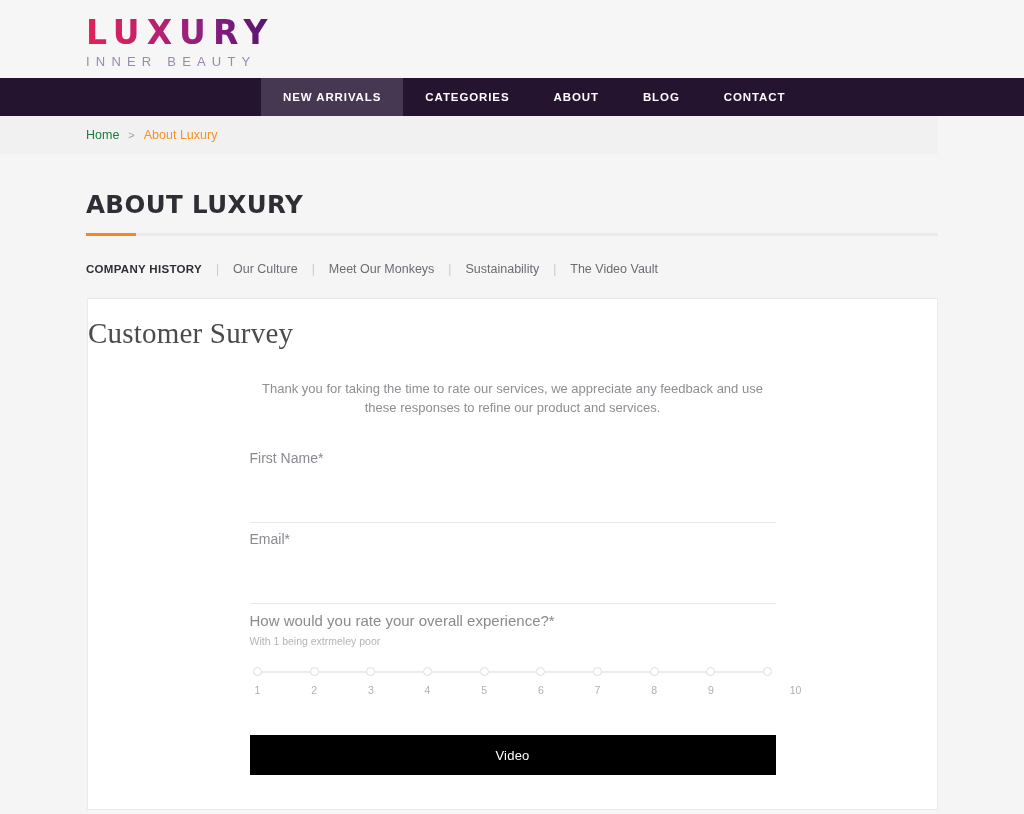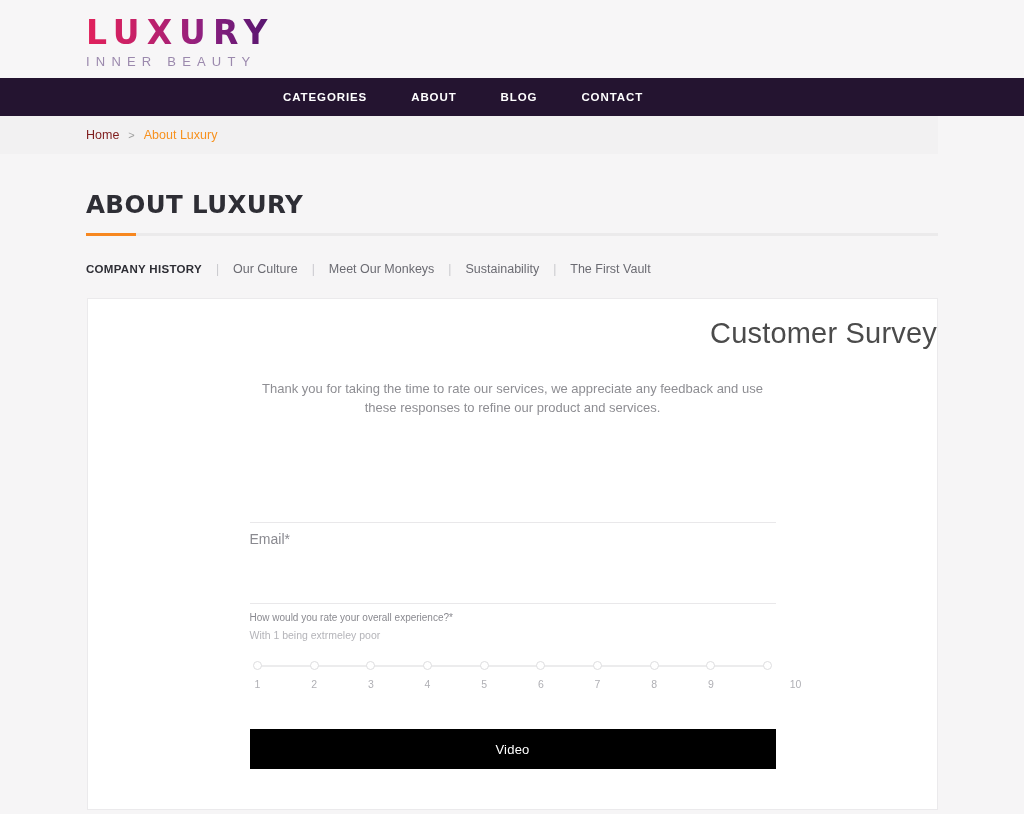--- a/index.html
+++ b/index.html
@@ -74,21 +74,21 @@
     width: 938px;
     height: 38px;
     background: #f2f1f2;
     display: flex;
     align-items: center;
     padding-left: 86px;
     box-sizing: border-box;
   }
   .crumb {
     font-size: 12.5px;
-    color: #7f1d1d;
+    color: #15803d;
     cursor: pointer;
   }
   .crumb-sep {
     font-size: 11px;
     color: #a0a0a0;
     margin: 0 9px;
   }
   .crumb.current {
     color: #f7911e;
   }
@@ -148,25 +148,25 @@
   .card {
     position: relative;
     margin: 22px 0 0 87px;
     width: 851px;
     height: 512px;
     background: #ffffff;
     border: 1px solid #ebeaec;
     box-sizing: border-box;
   }
   .survey-title {
-    text-align: right;
+    text-align: left;
     font-size: 29px;
     color: #4b4b4b;
     font-weight: normal;
-    font-family: Liberation Sans, sans-serif;
+    font-family: Liberation Serif, serif;
     letter-spacing: 0.2px;
     margin-top: 18px;
   }
   .survey-intro {
     width: 528px;
     margin: 29px auto 0 auto;
     text-align: center;
     font-size: 13px;
     line-height: 19px;
     color: #8e8e93;
@@ -203,21 +203,21 @@
     font-family: "Liberation Sans", sans-serif;
     padding: 0;
     box-sizing: border-box;
   }
 
   
   .rating-block {
     padding-top: 8px;
   }
   .rating-question {
-    font-size: 10px;
+    font-size: 15px;
     color: #8a8a90;
   }
   .rating-hint {
     font-size: 10.5px;
     color: #b4b4b9;
     margin-top: 6px;
   }
   .slider {
     position: relative;
     margin-top: 20px;
@@ -273,20 +273,21 @@
 <body>
 
 <div class="header">
   <div class="logo-block">
     <div class="logo-main">LUXURY</div>
     <div class="logo-sub">INNER BEAUTY</div>
   </div>
 </div>
 
 <div class="mainnav">
+  <div class="mainnav-item active">NEW ARRIVALS</div>
   <div class="mainnav-item">CATEGORIES</div>
   <div class="mainnav-item">ABOUT</div>
   <div class="mainnav-item">BLOG</div>
   <div class="mainnav-item">CONTACT</div>
 </div>
 
 <div class="breadcrumb-bar">
   <span class="crumb">Home</span>
   <span class="crumb-sep">&gt;</span>
   <span class="crumb current">About Luxury</span>
@@ -301,31 +302,34 @@
 
 <div class="subnav">
   <span class="subnav-item active">COMPANY HISTORY</span>
   <span class="subnav-sep">|</span>
   <span class="subnav-item">Our Culture</span>
   <span class="subnav-sep">|</span>
   <span class="subnav-item">Meet Our Monkeys</span>
   <span class="subnav-sep">|</span>
   <span class="subnav-item">Sustainability</span>
   <span class="subnav-sep">|</span>
-  <span class="subnav-item">The First Vault</span>
+  <span class="subnav-item">The Video Vault</span>
 </div>
 
 <div class="card">
 
   <div class="survey-title">Customer Survey</div>
   <div class="survey-intro">Thank you for taking the time to rate our services, we appreciate any feedback and use these responses to refine our product and services.</div>
 
   <div class="form">
 
     <div class="field">
+      <div class="field-label">
+        <span>First Name</span><span class="req">*</span>
+      </div>
       <input class="field-input" type="text" placeholder="" style="">
     </div>
 
     <div class="field">
       <div class="field-label">
         <span>Email</span><span class="req">*</span>
       </div>
       <input class="field-input" type="text" placeholder="" style="">
     </div>
 

